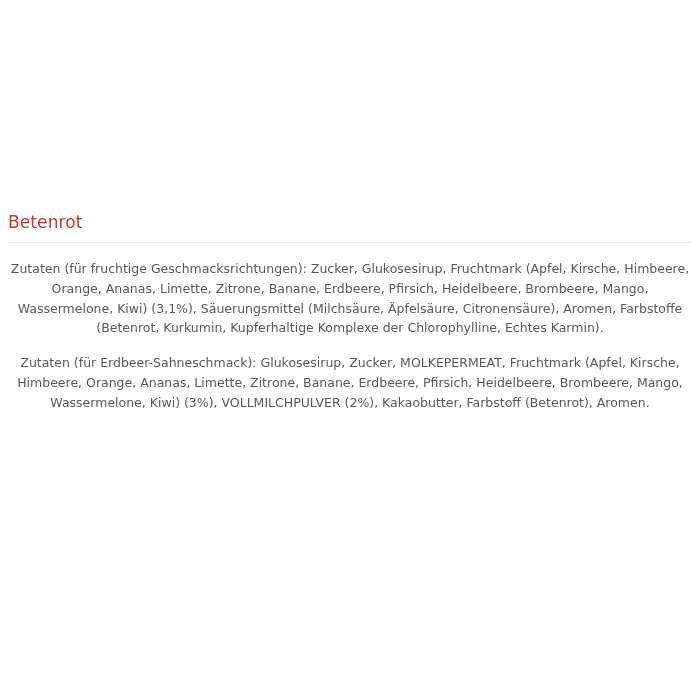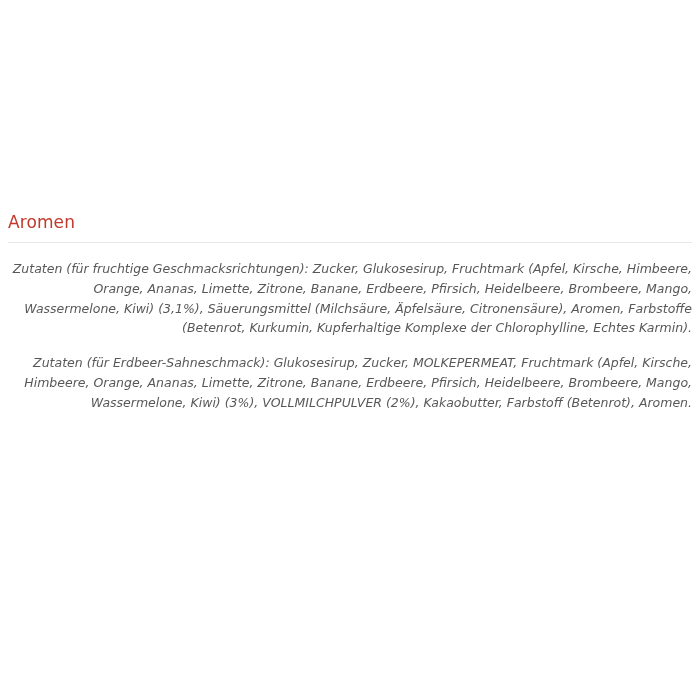--- a/index.html
+++ b/index.html
@@ -39,30 +39,29 @@
     background: #e8e8e8;
     margin: 0 0 16px 0;
     border: none;
   }
   .para {
     font-size: 12.5px;
     line-height: 1.58;
     color: #585858;
     margin: 0 0 15px 0;
     max-width: 684px;
-    text-align: right;
-    font-style: italic;
+    text-align: center;
   }
   .para:last-child {
     margin-bottom: 8px;
   }
 </style>
 </head>
 <body>
 
 <div class="page">
   <div class="content">
-    <h2 class="section-title">Aromen</h2>
+    <h2 class="section-title">Betenrot</h2>
     <hr class="divider">
     <p class="para">Zutaten (für fruchtige Geschmacksrichtungen): Zucker, Glukosesirup, Fruchtmark (Apfel, Kirsche, Himbeere, Orange, Ananas, Limette, Zitrone, Banane, Erdbeere, Pfirsich, Heidelbeere, Brombeere, Mango, Wassermelone, Kiwi) (3,1%), Säuerungsmittel (Milchsäure, Äpfelsäure, Citronensäure), Aromen, Farbstoffe (Betenrot, Kurkumin, Kupferhaltige Komplexe der Chlorophylline, Echtes Karmin).</p>
     <p class="para">Zutaten (für Erdbeer-Sahneschmack): Glukosesirup, Zucker, MOLKEPERMEAT, Fruchtmark (Apfel, Kirsche, Himbeere, Orange, Ananas, Limette, Zitrone, Banane, Erdbeere, Pfirsich, Heidelbeere, Brombeere, Mango, Wassermelone, Kiwi) (3%), VOLLMILCHPULVER (2%), Kakaobutter, Farbstoff (Betenrot), Aromen.</p>
   </div>
 </div>
 
 </body></html>

